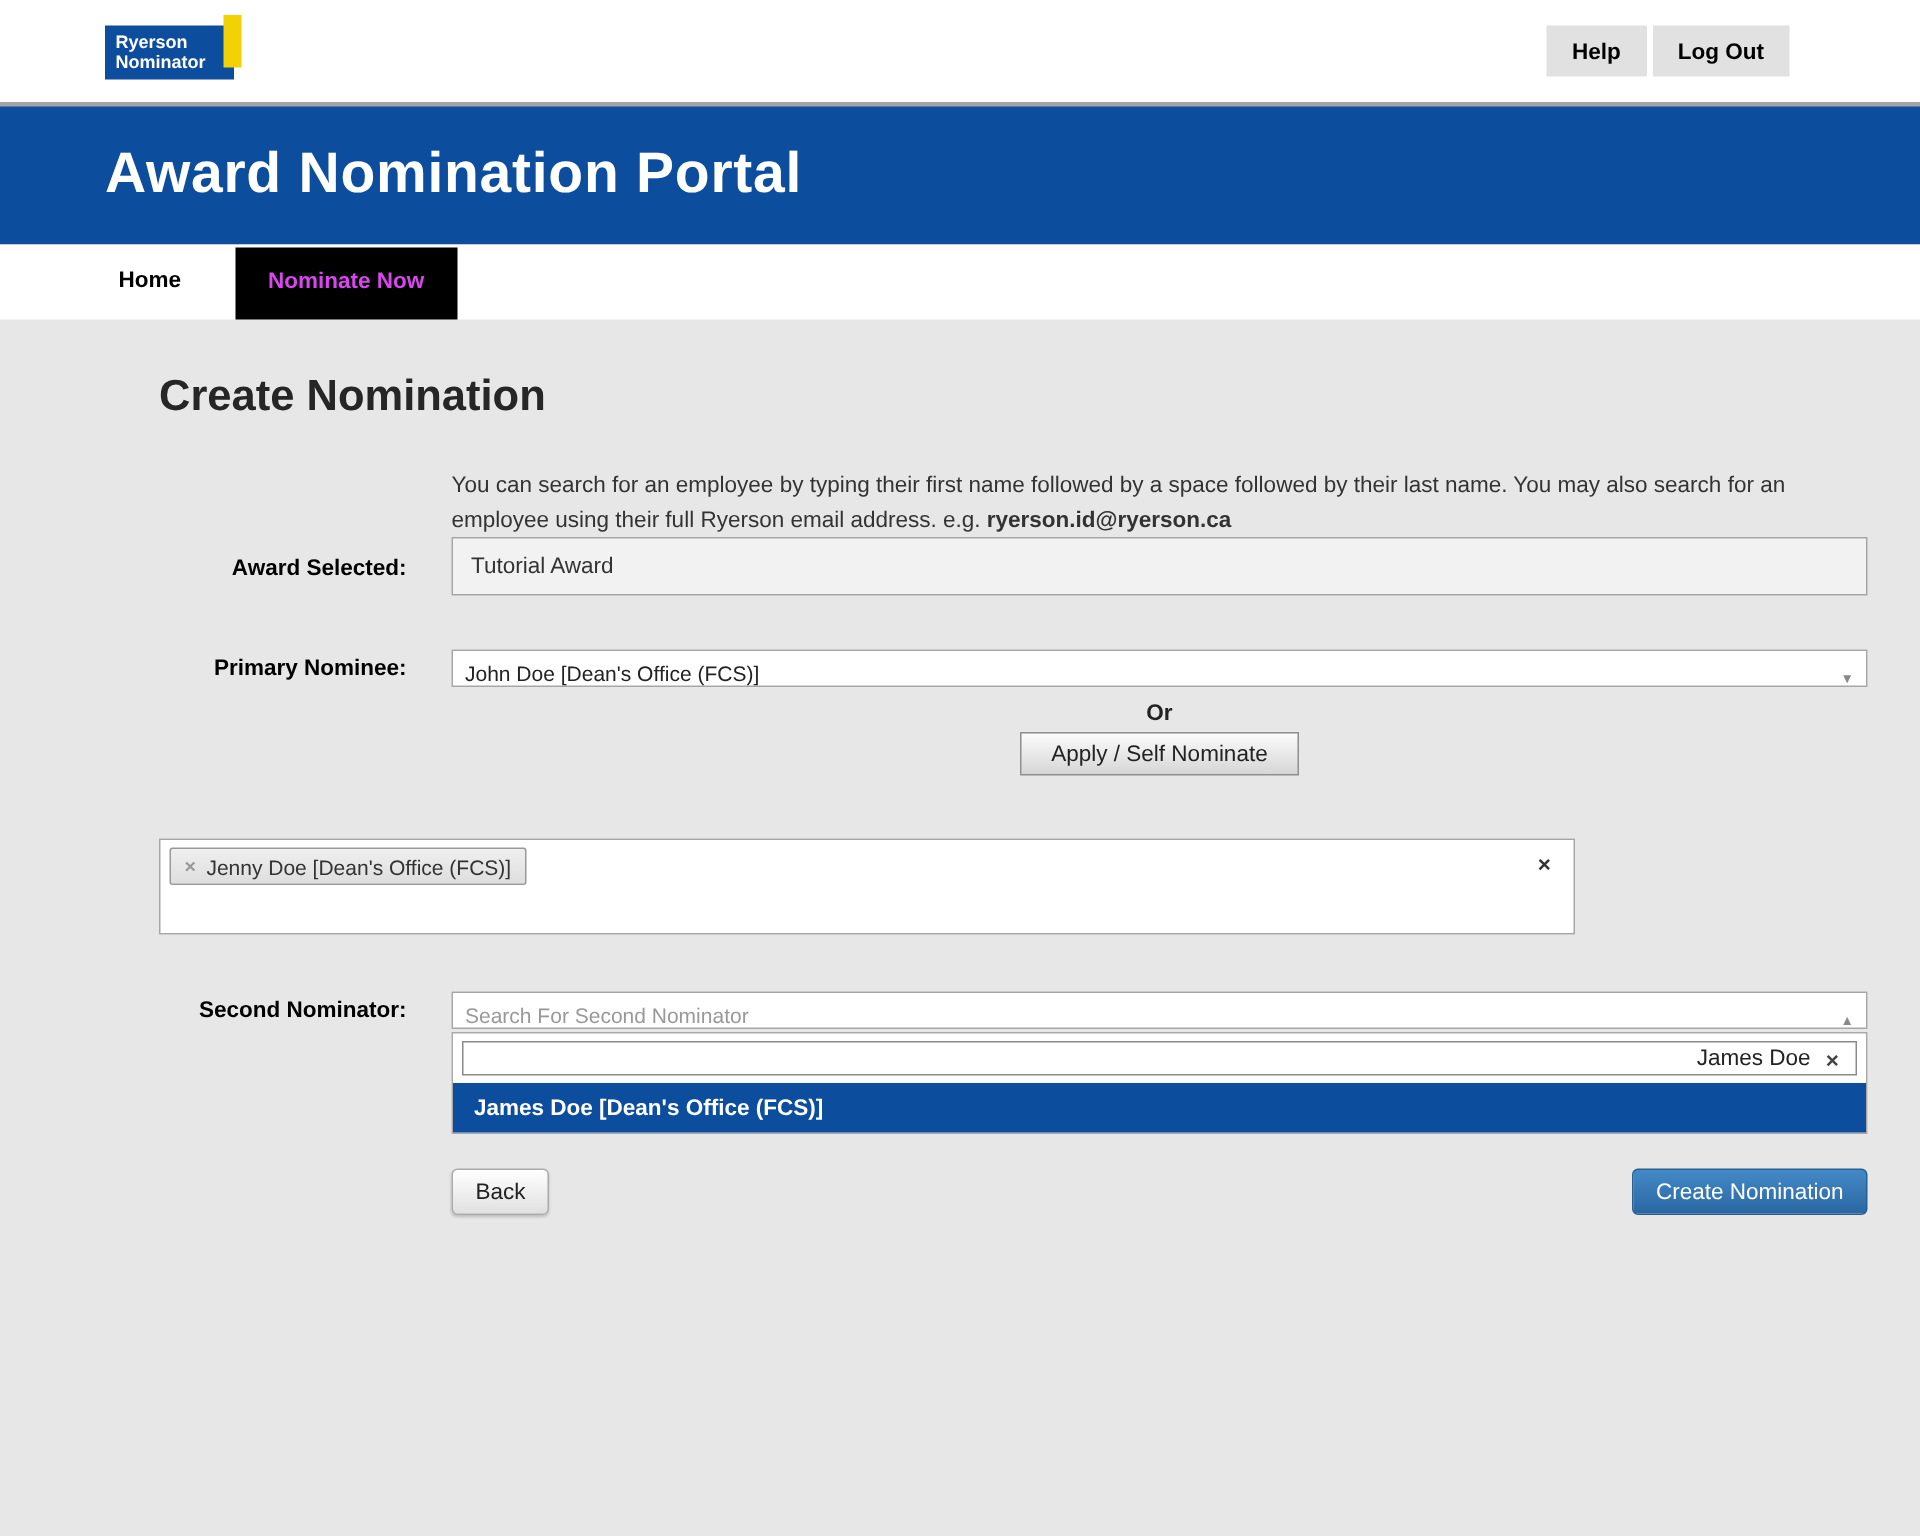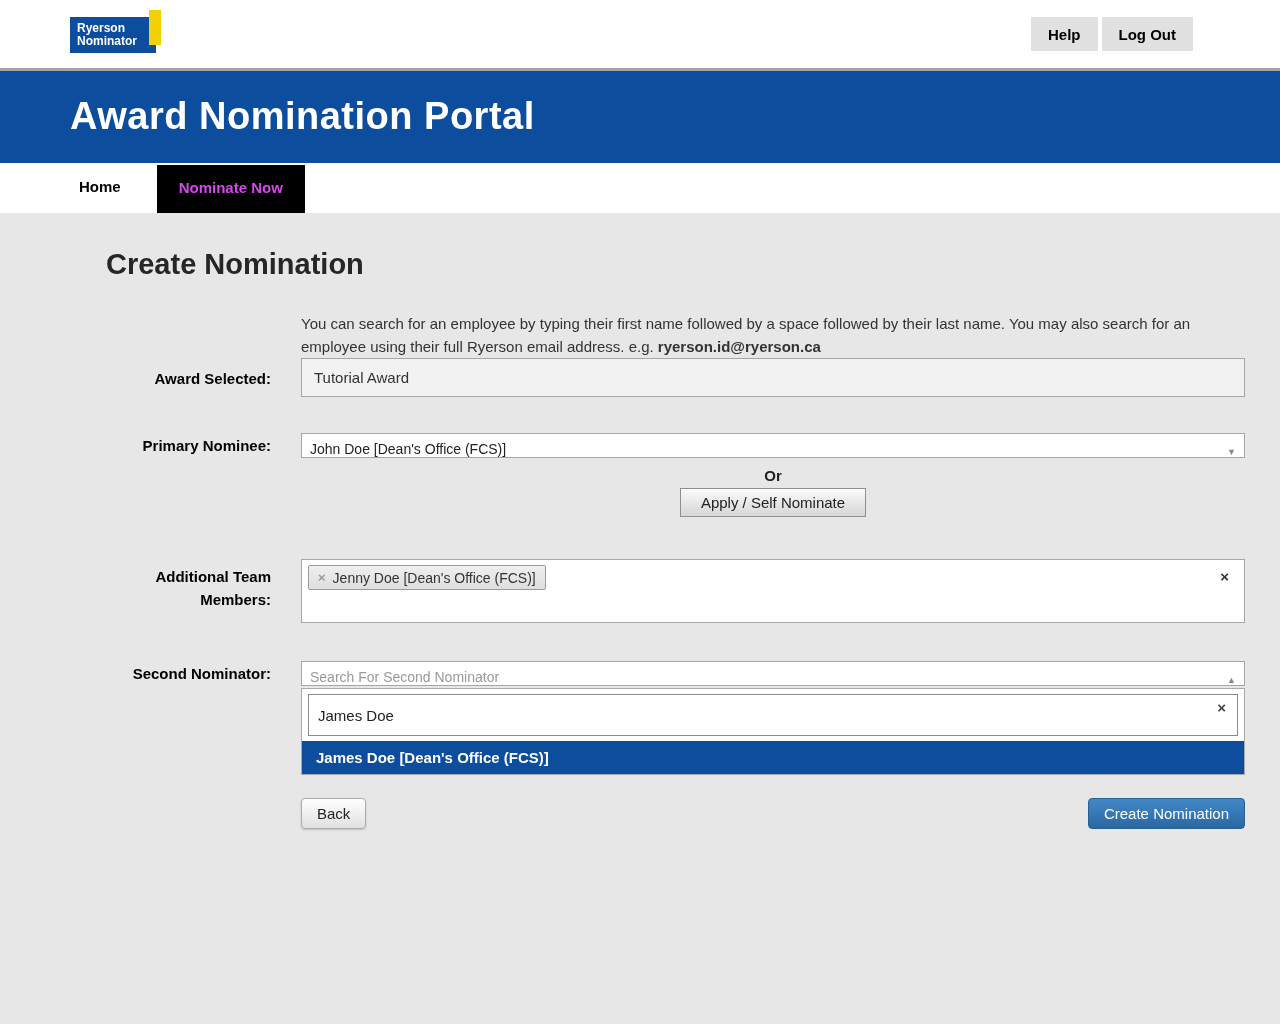--- a/index.html
+++ b/index.html
@@ -120,22 +120,22 @@
     color:#333; font-size:15px; font-weight:bold; cursor:pointer; line-height:1;
   }
 
   
   .row-second { margin-top:38px; }
   .dropdown {
     margin-top:2px; background:#fff; border:1px solid #a9a9a9;
   }
   .dd-search { padding:5px 6px; position:relative; }
   .dd-search input {
-    width:100%; height:42px; border:1px solid #8a8a8a; background:#fff;
-    padding:0 30px 0 9px; font-family:inherit; font-size:15px; color:#222; outline:none;
+    width:100%; height:23px; border:1px solid #8a8a8a; background:#fff;
+    padding:0 30px 0 9px; font-family:inherit; font-size:15px; color:#222; outline:none;text-align:right;
   }
   .dd-clear {
     position:absolute; right:18px; top:11px;
     color:#444; font-size:15px; font-weight:bold; cursor:pointer; line-height:1;
   }
   .dd-option {
     height:33px; line-height:33px; background:#0d4d9e; color:#fff;
     font-size:15px; font-weight:bold; padding-left:14px; cursor:pointer;
   }
 
@@ -208,24 +208,20 @@
         <span class="caret">▼</span>
       </div>
       <div class="or-line">Or</div>
       <div class="center">
         <button class="gray-btn">Apply / Self Nominate</button>
       </div>
     </div>
   </div>
 
   <div class="form-row row-team">
-    <div class="flabel">
-      <span>Additional Team</span>
-      <span>Members:</span>
-    </div>
     <div class="field">
       <div class="multiselect">
         <span class="tag">
           <span class="tag-x">×</span>
           <span>Jenny Doe [Dean's Office (FCS)]</span>
         </span>
         <span class="box-clear">×</span>
       </div>
     </div>
   </div>

